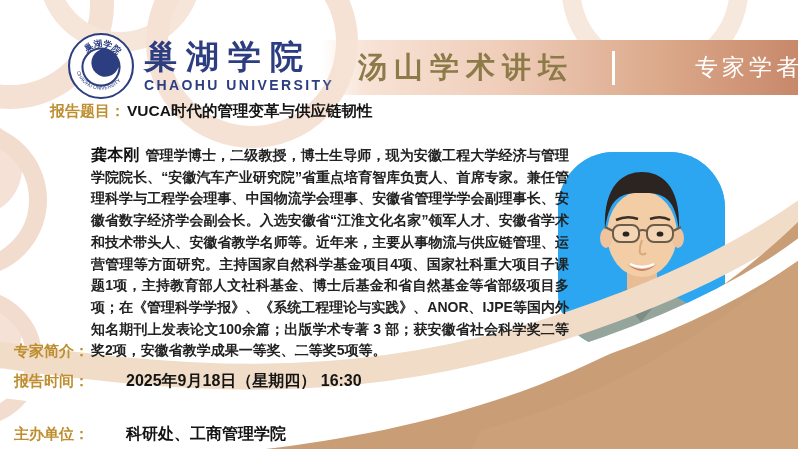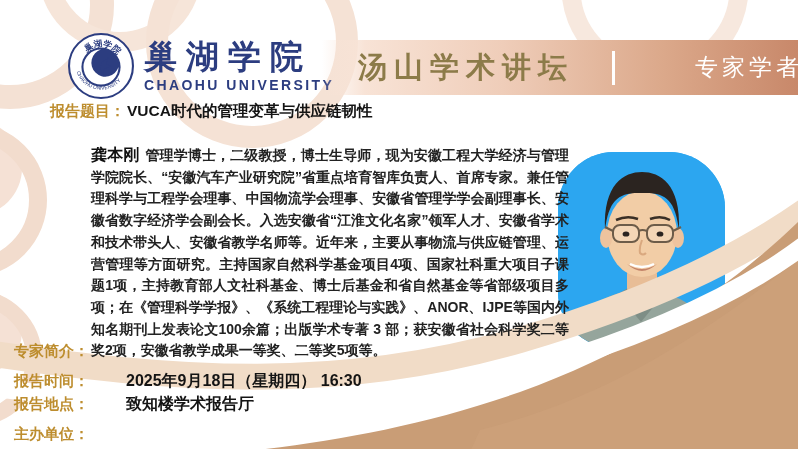--- a/index.html
+++ b/index.html
@@ -139,21 +139,18 @@
 
   <div class="row expert-row">
     <span class="label">专家简介：</span>
     <p class="bio"><span class="expert-name">龚本刚</span><span>管理学博士，二级教授，博士生导师，现为安徽工程大学经济与管理学院院长、“安徽汽车产业研究院”省重点培育智库负责人、首席专家。兼任管理科学与工程学会理事、中国物流学会理事、安徽省管理学学会副理事长、安徽省数字经济学会副会长。入选安徽省“江淮文化名家”领军人才、安徽省学术和技术带头人、安徽省教学名师等。近年来，主要从事物流与供应链管理、运营管理等方面研究。主持国家自然科学基金项目4项、国家社科重大项目子课题1项，主持教育部人文社科基金、博士后基金和省自然基金等省部级项目多项；在《管理科学学报》、《系统工程理论与实践》、ANOR、IJPE等国内外知名期刊上发表论文100余篇；出版学术专著 3 部；获安徽省社会科学奖二等奖2项，安徽省教学成果一等奖、二等奖5项等。</span></p>
   </div>
 
   <div class="row time-row">
     <span class="label">报告时间：</span>
     <span class="value footer-value">2025年9月18日（星期四） 16:30</span>
   </div>
-  <div class="row loc-row">
-    <span class="label">报告地点：</span>
-    <span class="value footer-value">致知楼学术报告厅</span>
-  </div>
   <div class="row org-row">
     <span class="label">主办单位：</span>
+    <span class="value footer-value">科研处、工商管理学院</span>
   </div>
 
 </div>
 
 </body></html>

